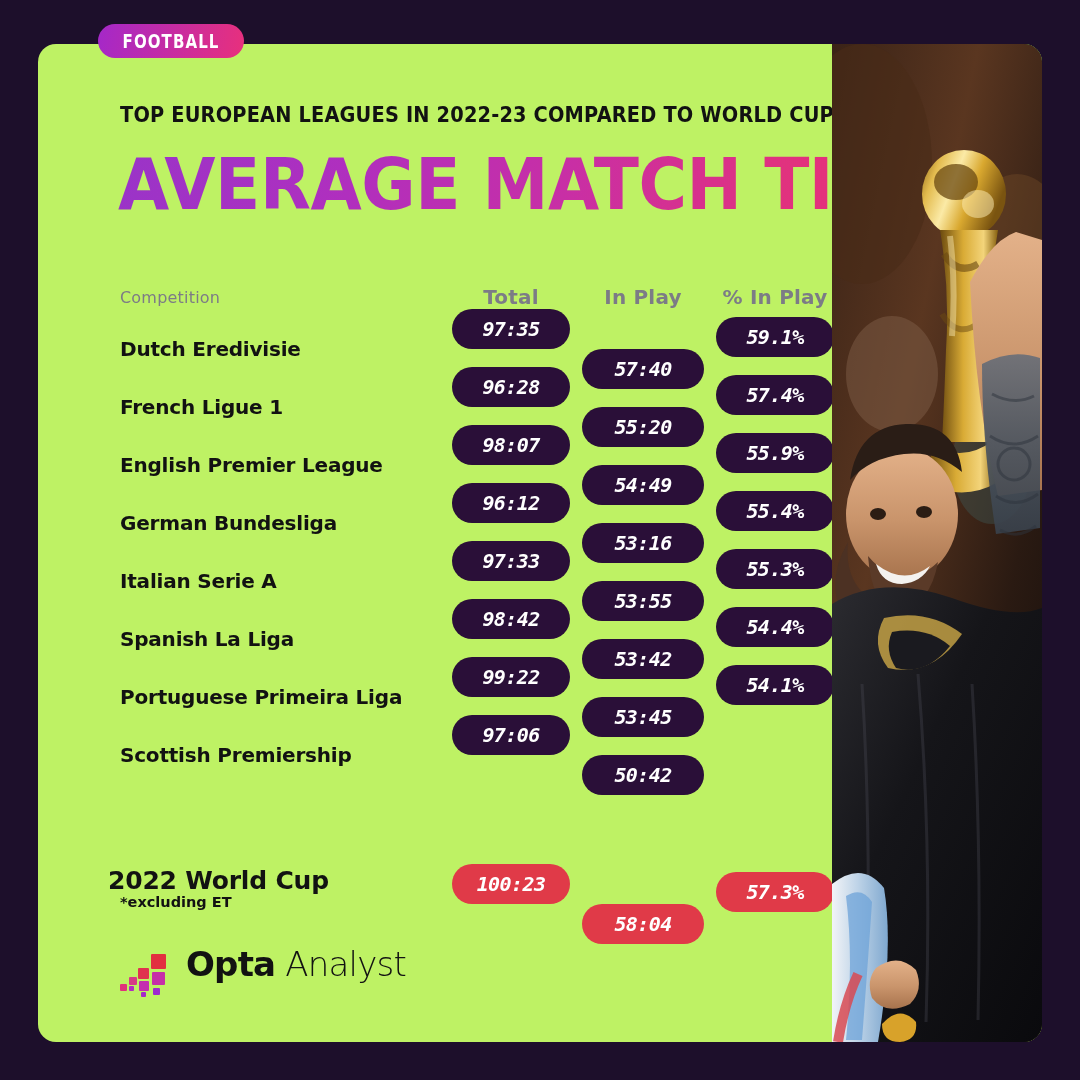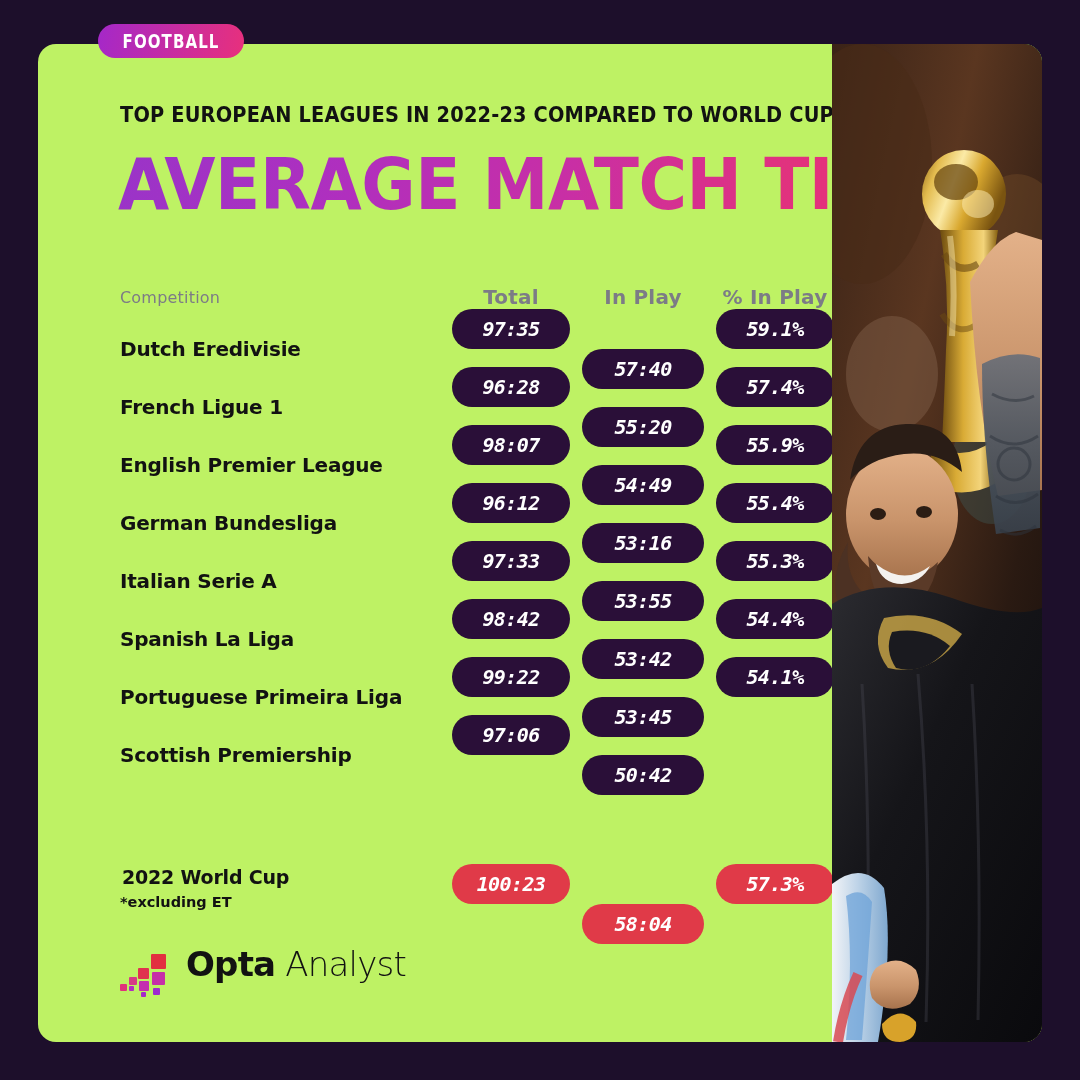--- a/index.html
+++ b/index.html
@@ -111,21 +111,21 @@
     display:flex; align-items:center; justify-content:center;
     font-family:"DejaVu Sans Mono", monospace;
     font-weight:bold;
     font-size:20px;
     color:#ffffff;
     letter-spacing:-0.6px;
     font-style:italic;
   }
   .cell.c0 { width:118px; }
   .cell.c1 { width:122px;margin-top:40px; }
-  .cell.c2 { width:118px; }
+  .cell.c2 { width:118px;margin-top:8px; }
   .cell.dark { background:#2A0F38; }
   .cell.red  { background:#E03A48; }
 
   
   #headrow { position:relative; height:46px; }
   #headrow .label {
     position:absolute; left:38px; top:50%;
     transform:translateY(-50%);
     font-family:"DejaVu Sans", sans-serif;
     font-weight:normal;
@@ -146,24 +146,24 @@
   #headrow .hcell.c1 { width:122px; }
   #headrow .hcell.c2 { width:118px; }
 
   
   #wcrow {
     position:absolute;
     left:0; top:818px;
     width:760px; height:70px;
   }
   #wcrow .wclabel {
-    position:absolute; left:40px; top:4px;
-    font-family:"DejaVu Sans", sans-serif;
-    font-weight:bold;
-    font-size:19px;
+    position:absolute; left:26px; top:4px;
+    font-family:"DejaVu Sans", sans-serif;
+    font-weight:bold;
+    font-size:25px;
     color:#121212;
     letter-spacing:-0.2px;
   }
   #wcrow .wcnote {
     position:absolute; left:38px; top:32px;
     font-family:"DejaVu Sans", sans-serif;
     font-weight:bold;
     font-size:14.5px;
     color:#121212;
   }

